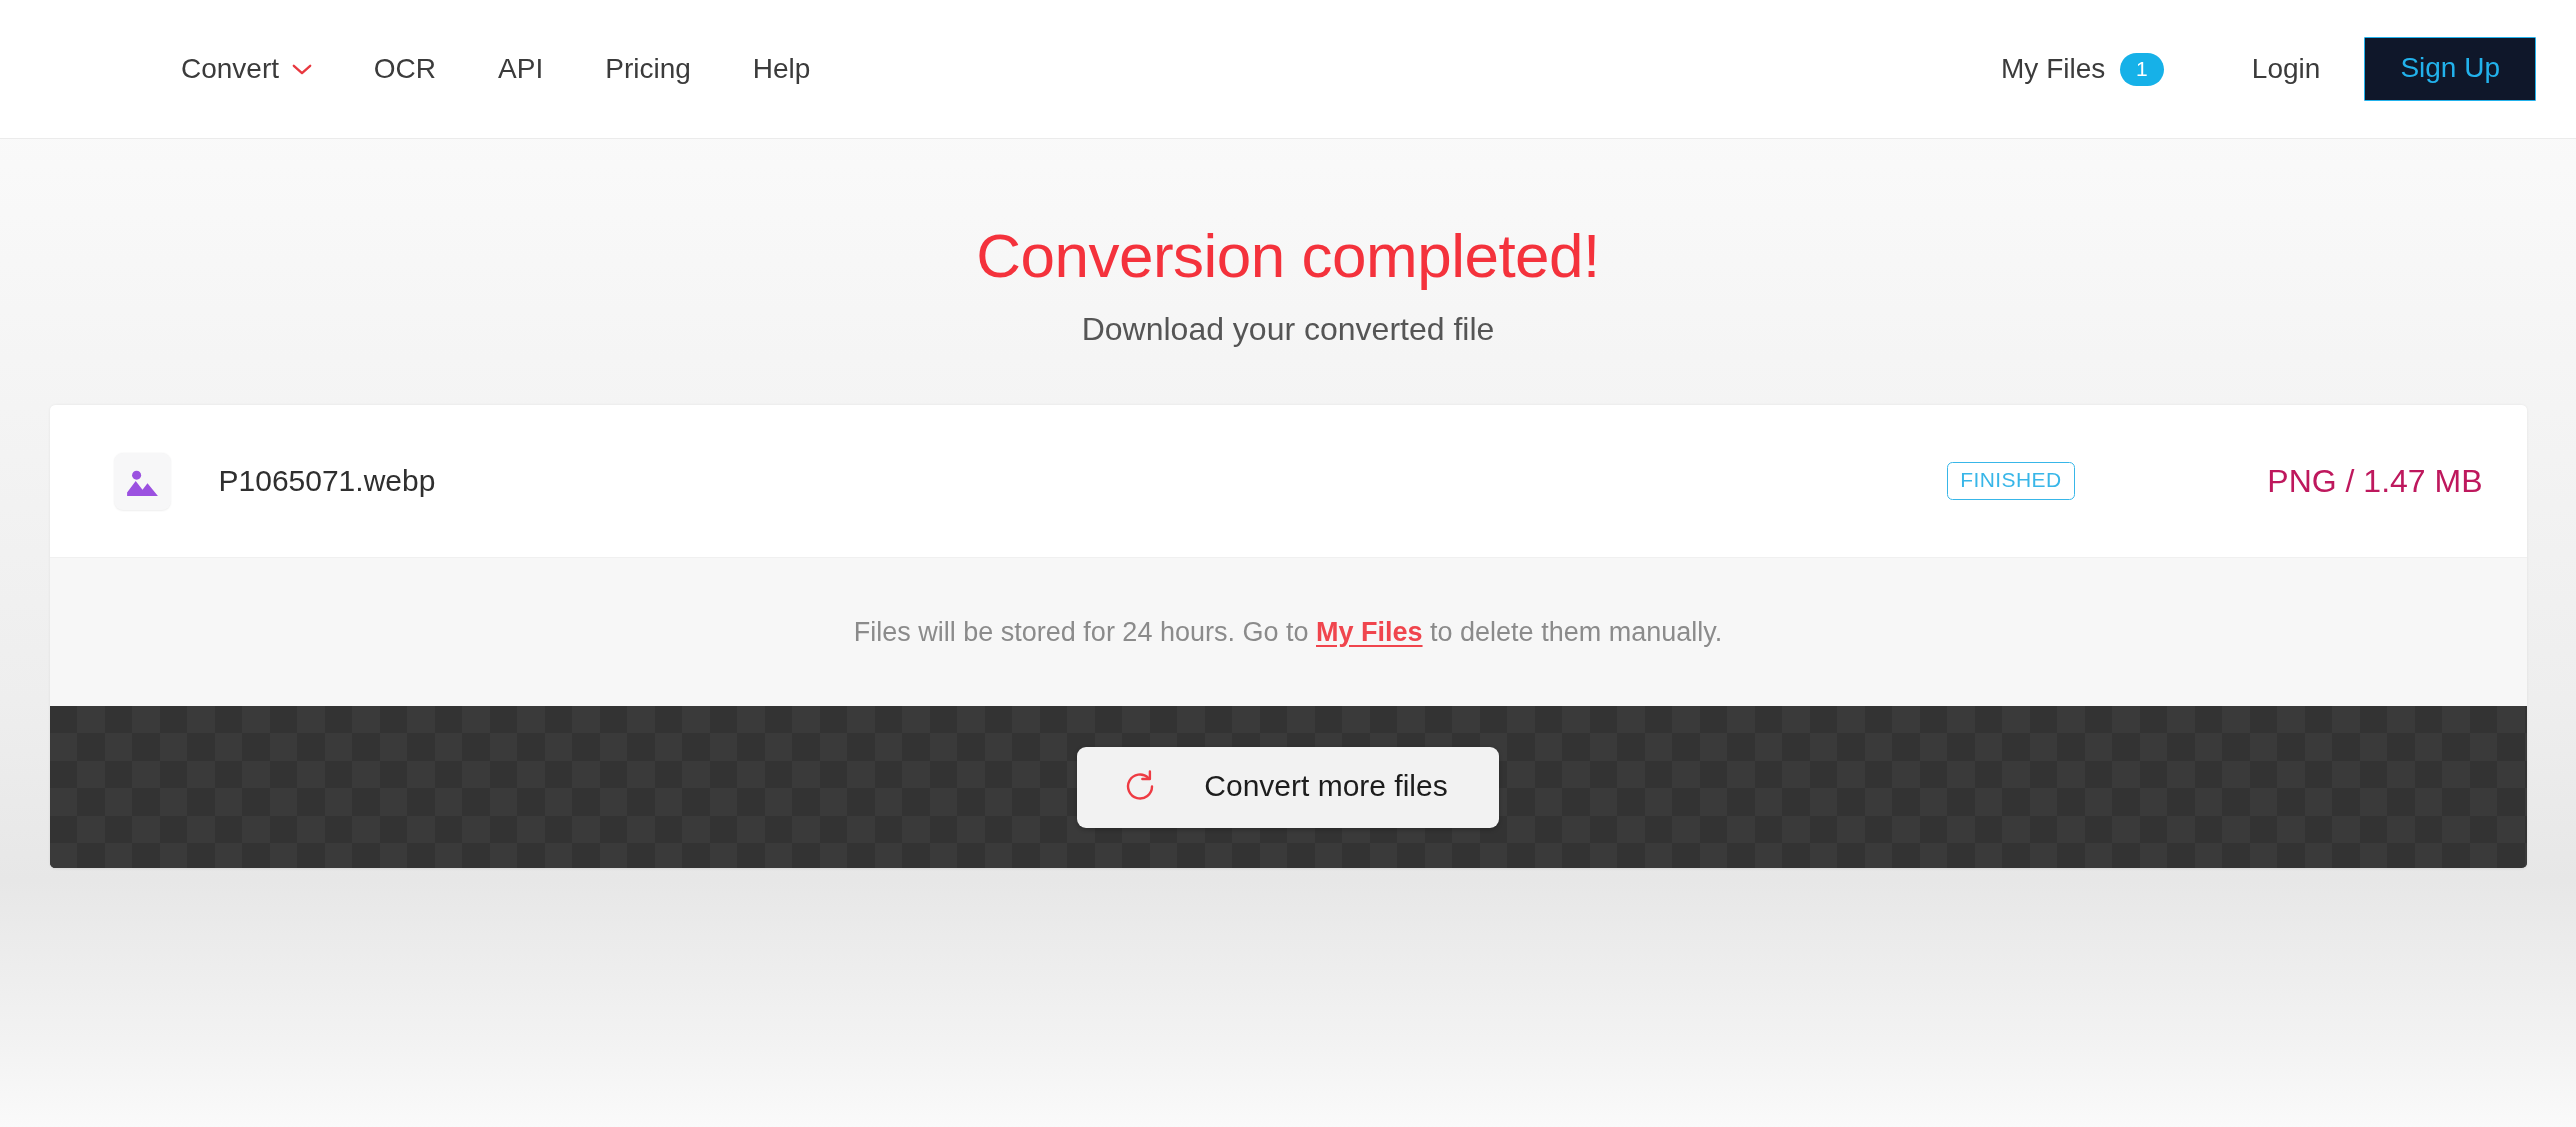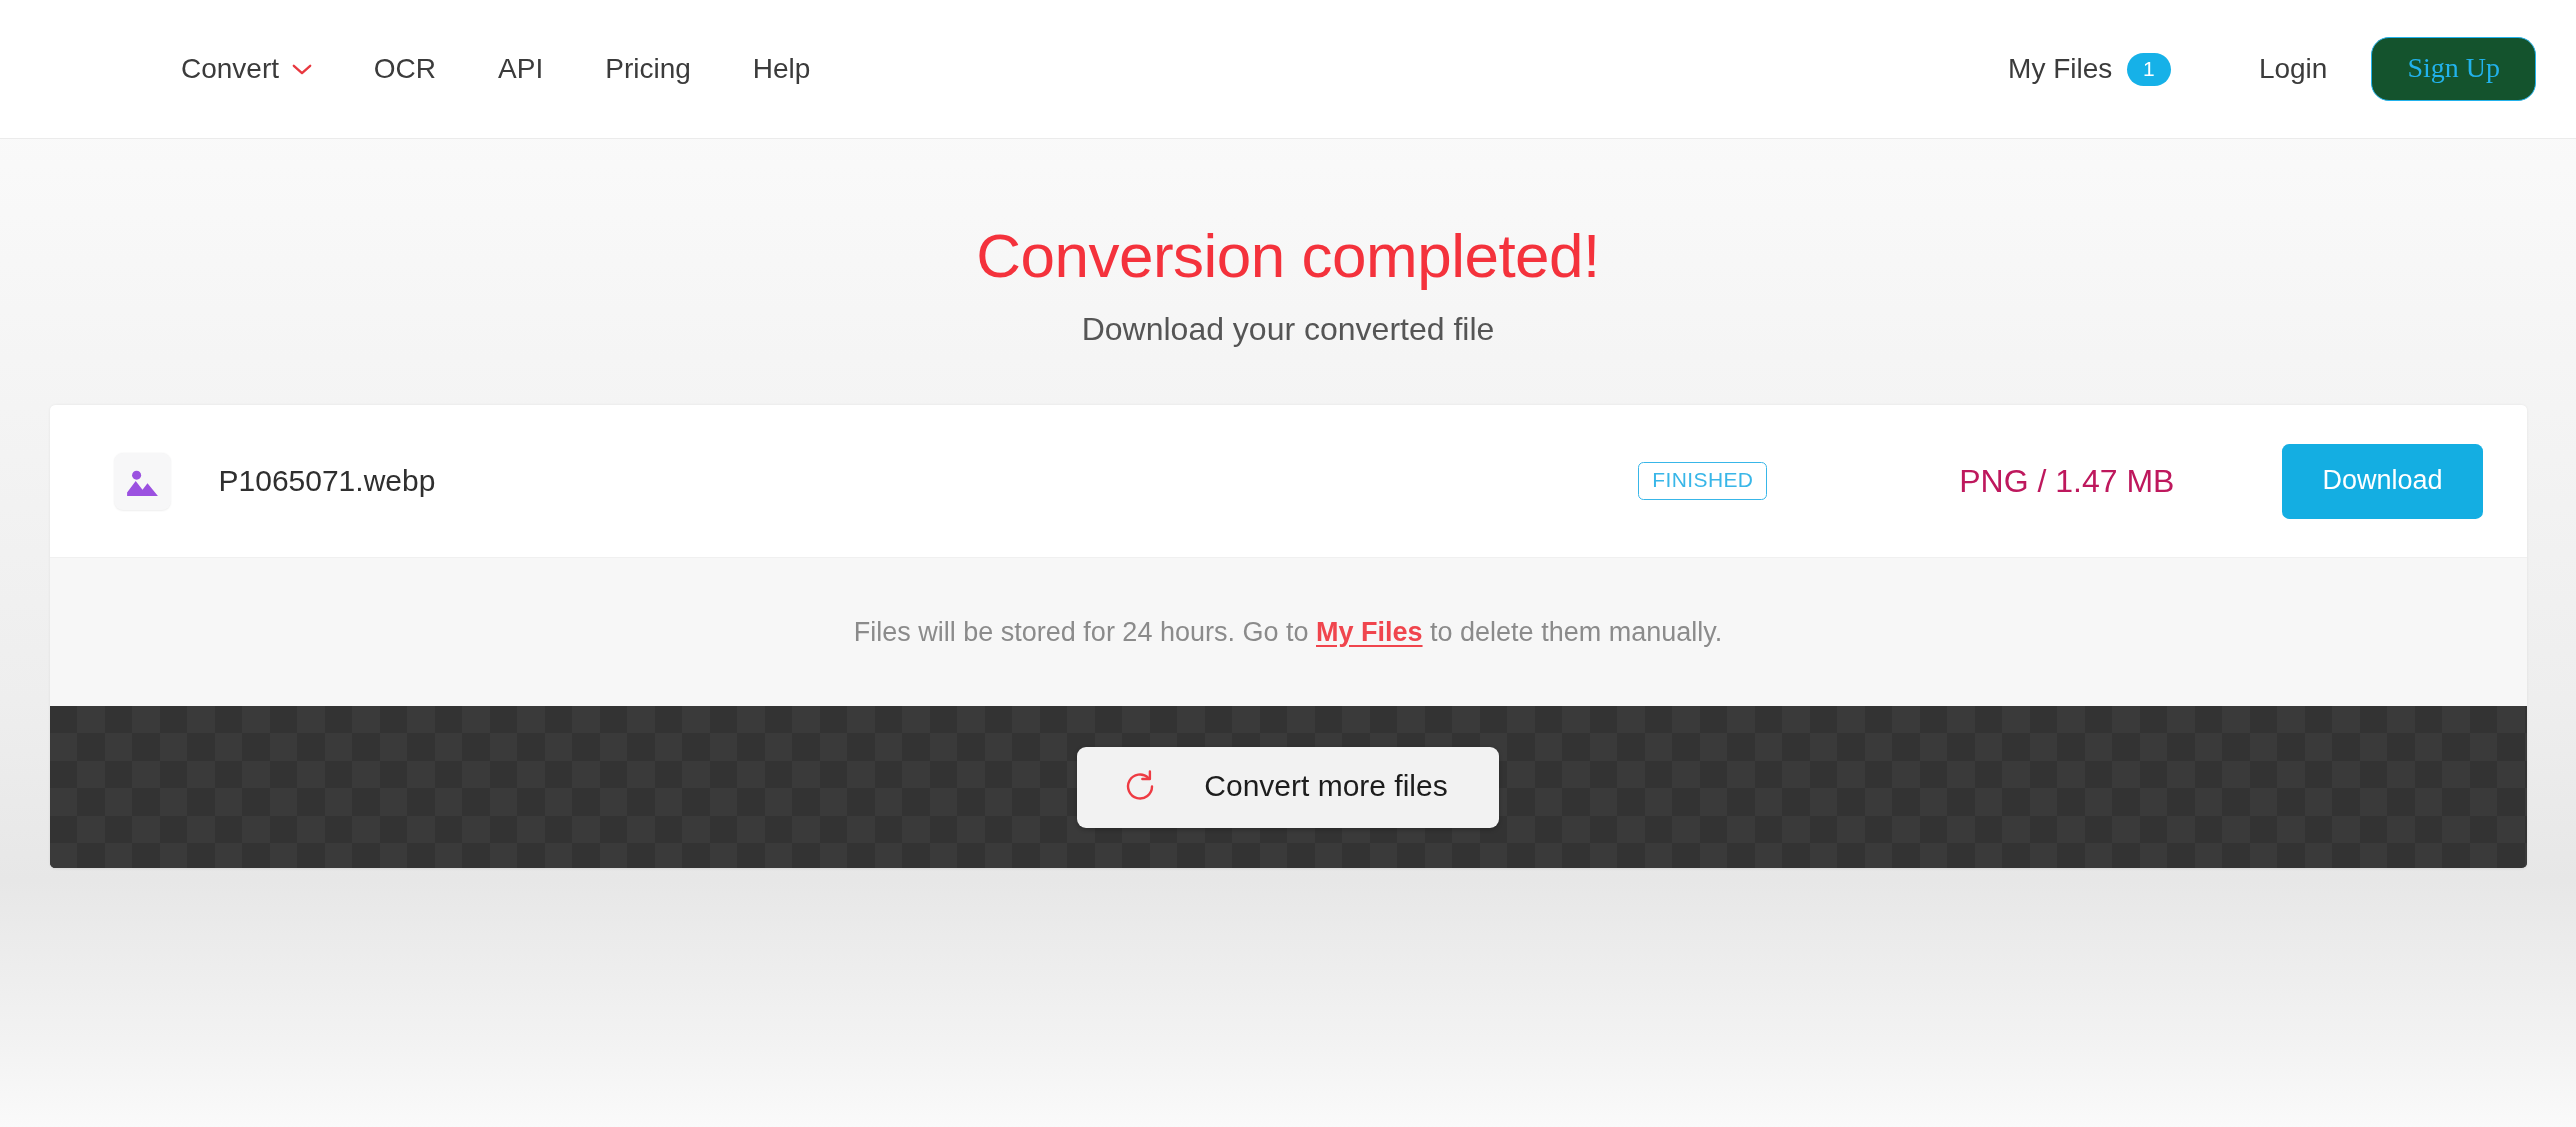--- a/index.html
+++ b/index.html
@@ -102,26 +102,26 @@
     color: #3b3b3b;
     cursor: pointer;
     padding: 0 44px;
     white-space: nowrap;
   }
 
   .signup-btn {
     font-size: 28px;
     color: #22b2ec;
     border: 1.8px solid #22b2ec;
-    border-radius: 18px;
-    background: #14532d;
+    border-radius: 1px;
+    background: #0f172a;
     padding: 13.7px 35px 15.5px 35px;
     cursor: pointer;
     white-space: nowrap;
-    font-family: Liberation Serif, serif;
+    font-family: Liberation Sans, sans-serif;
   }
 
   
   .main {
     padding-top: 86px;
   }
 
   .page-title {
     text-align: center;
     font-size: 62px;
@@ -316,21 +316,20 @@
       </span>
 
       <span class="file-name">P1065071.webp</span>
 
       <span class="row-spacer"></span>
 
       <span class="status-badge">FINISHED</span>
 
       <span class="file-meta">PNG / 1.47 MB</span>
 
-      <button class="download-btn">Download</button>
     </div>
 
     <div class="notice-row">
       <div class="notice-text">
         <span>Files will be stored for 24 hours. Go to </span><a class="notice-link">My Files</a><span> to delete them manually.</span>
       </div>
     </div>
 
     <div class="footer-row">
       <button class="convert-more-btn">

